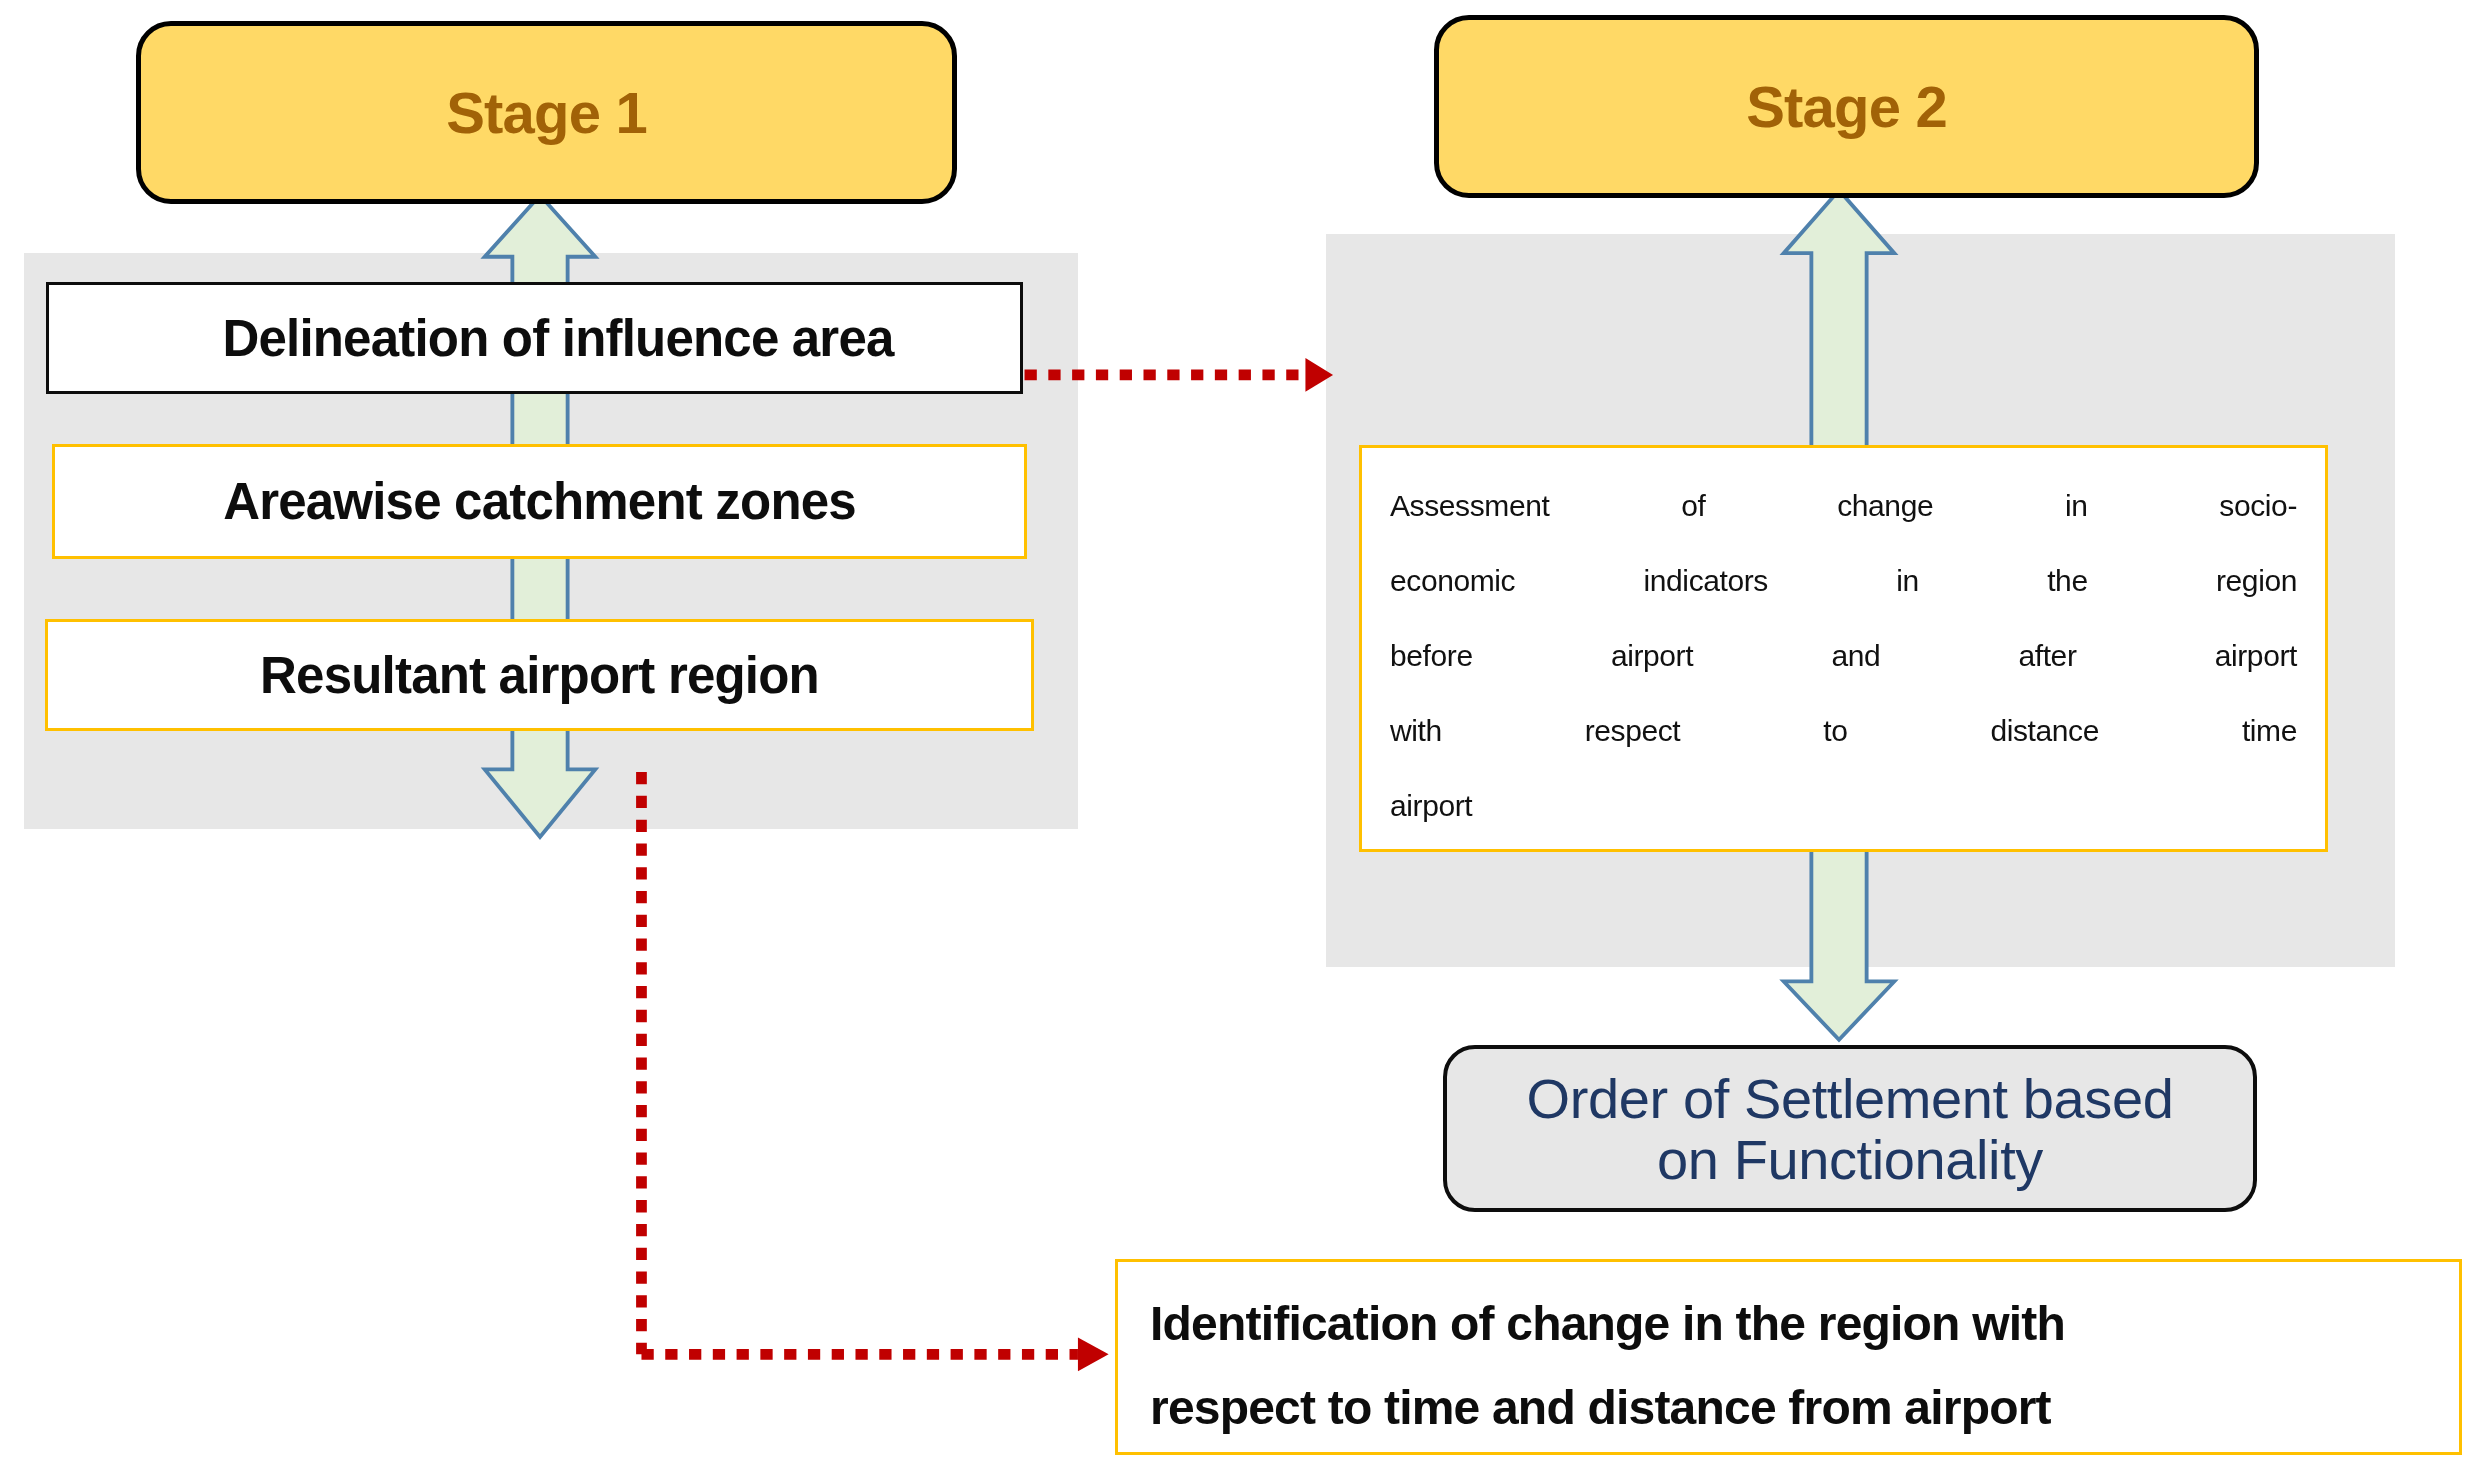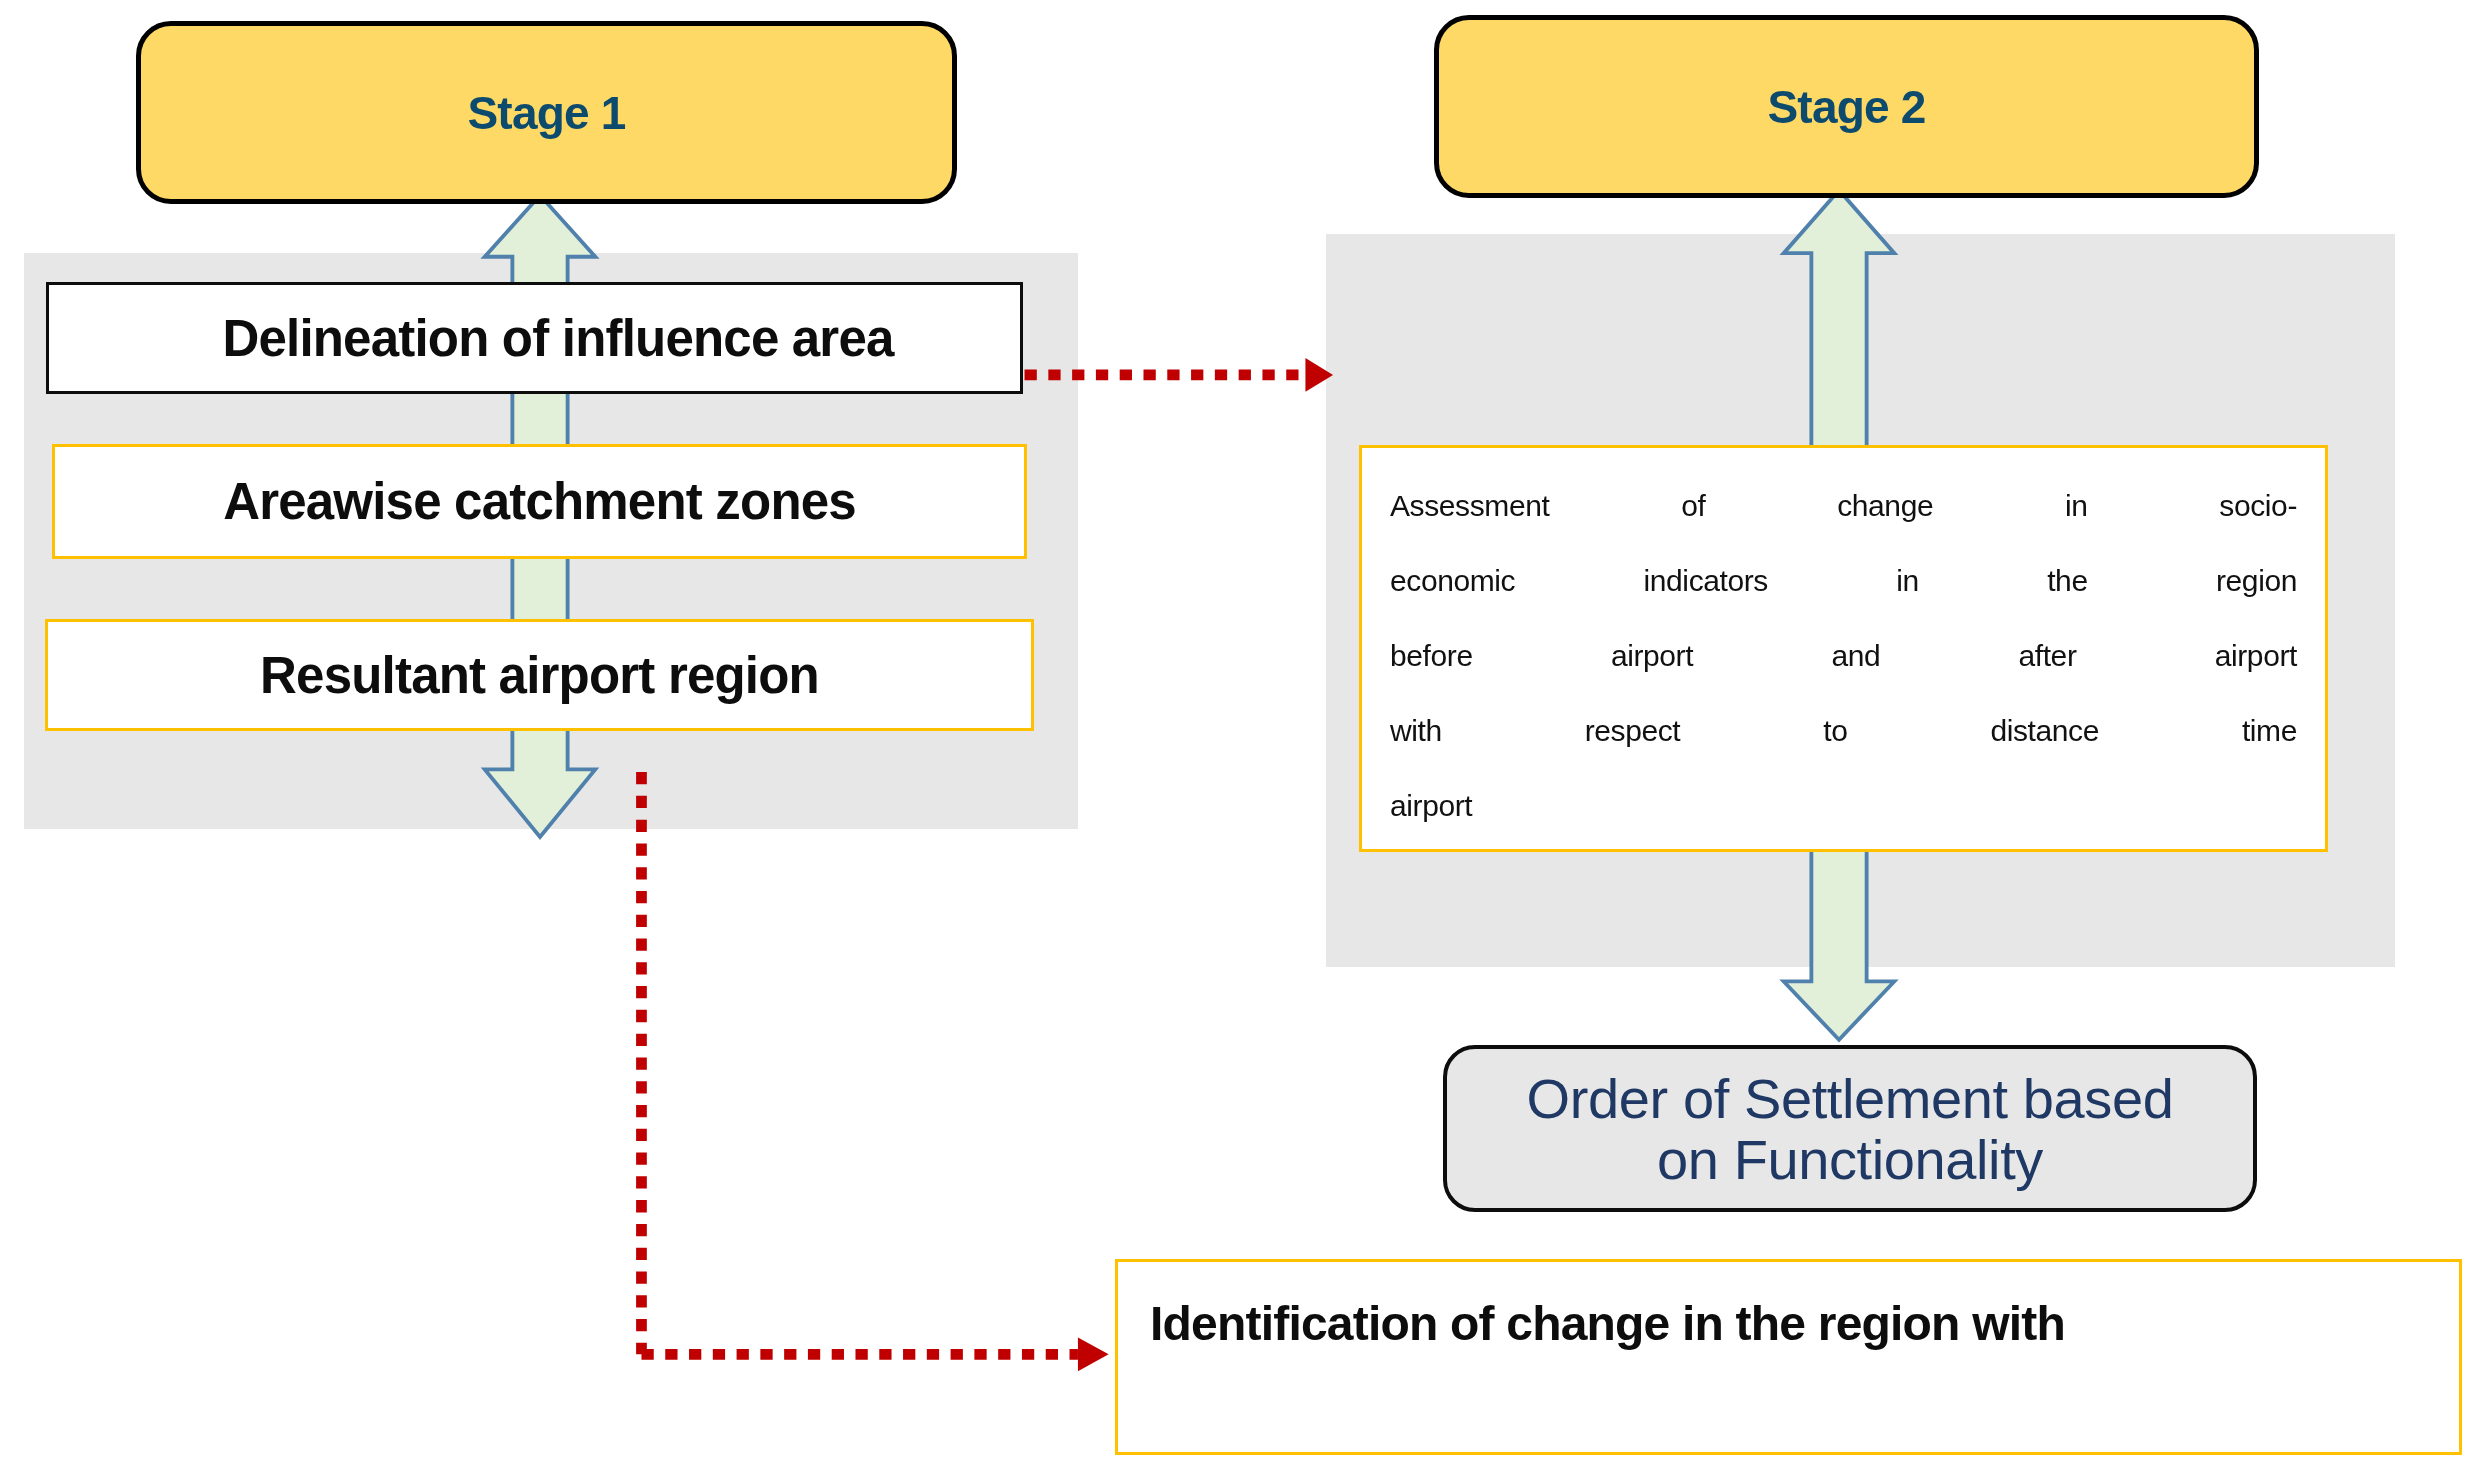--- a/index.html
+++ b/index.html
@@ -16,21 +16,21 @@
   .node{z-index:3;background:#ffffff;box-sizing:border-box;}
   .red-conn{z-index:4;}
   .stage{
     background:#FFD966;
     border:5.4px solid #000000;
     border-radius:35px;
     z-index:3;
     display:flex;align-items:center;justify-content:center;
   }
   .stage-label{
-    font-size:46px;font-weight:700;color:#0c4a6e;letter-spacing:-0.8px;
+    font-size:58px;font-weight:700;color:#a16207;letter-spacing:-0.8px;
   }
   .black-border{border:3.8px solid #0d0d0d;padding-left:47px;}
   .gold-border{border:3.1px solid #FFC000;}
   .box-label{
     width:100%;height:100%;
     display:flex;align-items:center;justify-content:center;
     font-size:51px;font-weight:700;color:#0d0d0d;letter-spacing:-0.8px;
     text-align:center;
   }
   .assess-text{
@@ -131,20 +131,21 @@
     </div>
   </div>
 
   <div class="abs order-box" style="left:1443px;top:1045px;width:814px;height:167px;">
     <div class="order-line">Order of Settlement based</div>
     <div class="order-line">on Functionality</div>
   </div>
 
   <div class="abs node bottom-box" style="left:1115px;top:1259px;width:1347px;height:196px;">
     <div class="bottom-line">Identification of change in the region with</div>
+    <div class="bottom-line">respect to time and distance from airport</div>
   </div>
 
   <svg class="abs red-conn" style="left:1023px;top:355px;" width="330" height="43" viewBox="0 0 430 56">
     <line x1="2" y1="26" x2="368" y2="26" stroke="#C00000" stroke-width="14" stroke-dasharray="16 15"></line>
     <polygon points="368,4 368,48 404,26" fill="#C00000"></polygon>
   </svg>
 
   <svg class="abs red-conn" style="left:629px;top:769px;" width="499" height="606" viewBox="0 0 650 790">
     <line x1="16" y1="4" x2="16" y2="763" stroke="#C00000" stroke-width="14" stroke-dasharray="16 15"></line>
     <line x1="16" y1="763" x2="585" y2="763" stroke="#C00000" stroke-width="14" stroke-dasharray="16 15"></line>

